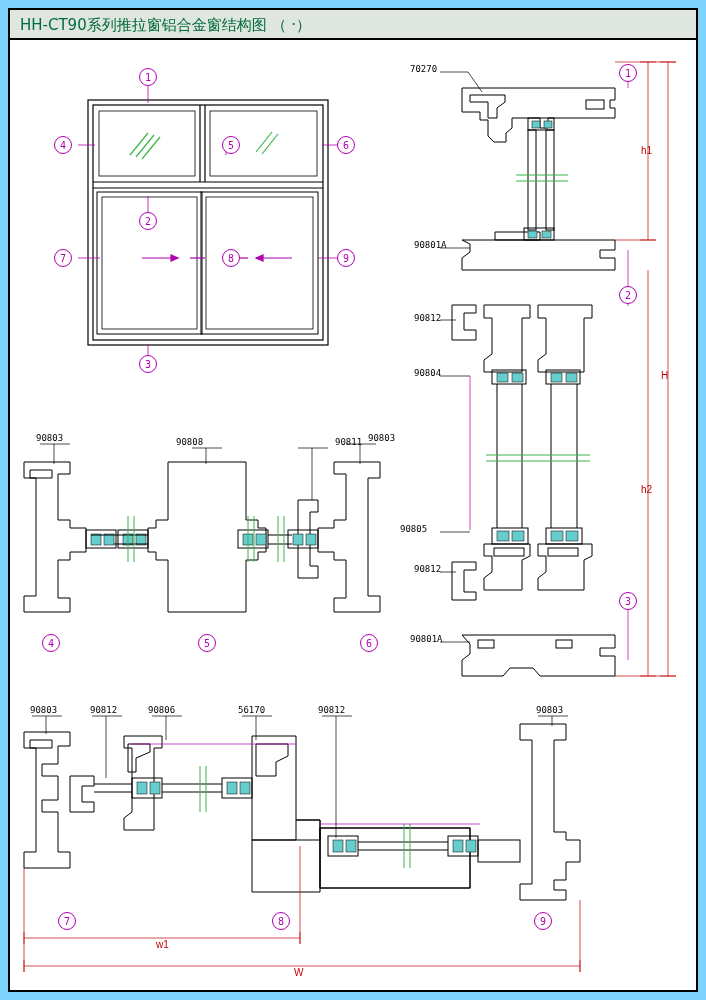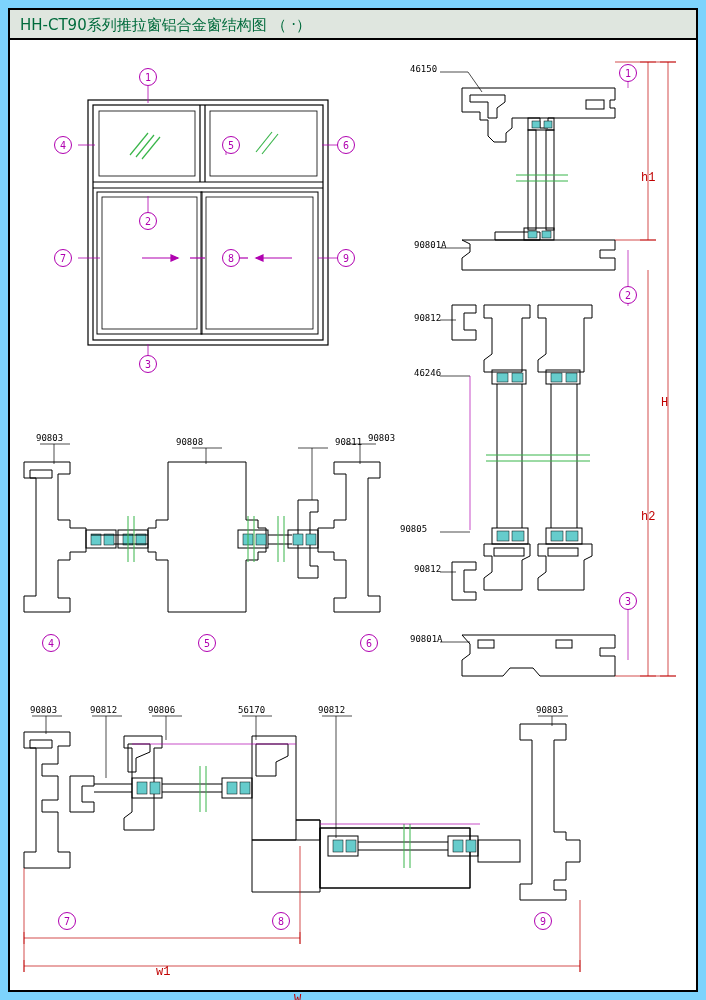--- a/index.html
+++ b/index.html
@@ -2,21 +2,21 @@
 <html><head>
 <meta charset="utf-8">
 <style>
   html,body{margin:0;padding:0;background:#b8b8b8;}
   body{font-family:"DejaVu Sans Mono",monospace;}
   #page{position:relative;width:706px;height:1000px;background:#7dd3fc;overflow:hidden;}
   #frame{position:absolute;left:8px;top:8px;width:690px;height:984px;border:2px solid #000;box-sizing:border-box;background:#fff;}
   #titlebar{position:absolute;left:10px;top:10px;width:686px;height:30px;background:#dfe6df;border-bottom:2px solid #000;box-sizing:border-box;}
   #title{position:absolute;left:20px;top:16px;font-size:15px;color:#006b3c;letter-spacing:0px;white-space:nowrap;font-family:"DejaVu Sans",sans-serif;}
   .lbl{position:absolute;font-size:9px;color:#000;white-space:nowrap;font-family:"DejaVu Sans Mono",monospace;}
-  .dim{position:absolute;font-size:12px;color:#c00000;white-space:nowrap;font-family:Liberation Mono, monospace;margin-top:26px;}
+  .dim{position:absolute;font-size:10px;color:#c00000;white-space:nowrap;font-family:Liberation Sans, sans-serif;}
   .circ{position:absolute;width:18px;height:18px;border:1px solid #b000b0;border-radius:50%;color:#b000b0;font-size:10px;text-align:center;line-height:17px;box-sizing:border-box;background:#fff;font-family:"DejaVu Sans Mono",monospace;}
   svg{position:absolute;left:0;top:0;overflow:visible;}
 </style>
 </head>
 <body>
 
 <div id="page">
   <div id="frame"></div>
 
   <div id="titlebar"></div>
@@ -171,24 +171,24 @@
       <line x1="615" y1="240" x2="656" y2="240"></line>
     </g>
 
     <g stroke="#b000b0" stroke-width="0.7">
       <line x1="628" y1="88" x2="628" y2="68"></line>
       <line x1="628" y1="250" x2="628" y2="306"></line>
       <line x1="628" y1="600" x2="628" y2="660"></line>
     </g>
   </svg>
 
-  <div class="lbl" style="left:410px;top:64px;">46150</div>
+  <div class="lbl" style="left:410px;top:64px;">70270</div>
   <div class="lbl" style="left:414px;top:240px;">90801A</div>
   <div class="lbl" style="left:414px;top:313px;">90812</div>
-  <div class="lbl" style="left:414px;top:368px;">46246</div>
+  <div class="lbl" style="left:414px;top:368px;">90804</div>
   <div class="lbl" style="left:400px;top:524px;">90805</div>
   <div class="lbl" style="left:414px;top:564px;">90812</div>
   <div class="lbl" style="left:410px;top:634px;">90801A</div>
 
   <div class="circ" style="left:619px;top:64px;">1</div>
   <div class="circ" style="left:619px;top:286px;">2</div>
   <div class="circ" style="left:619px;top:592px;">3</div>
 
   <div class="dim" style="left:641px;top:145px;">h1</div>
   <div class="dim" style="left:641px;top:484px;">h2</div>

